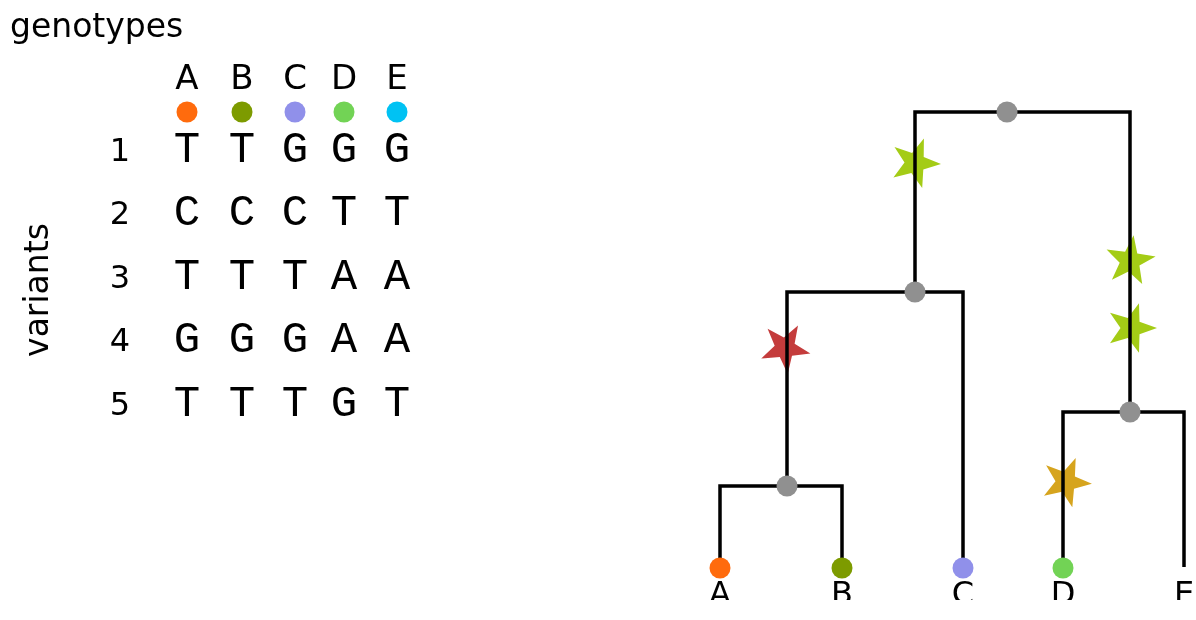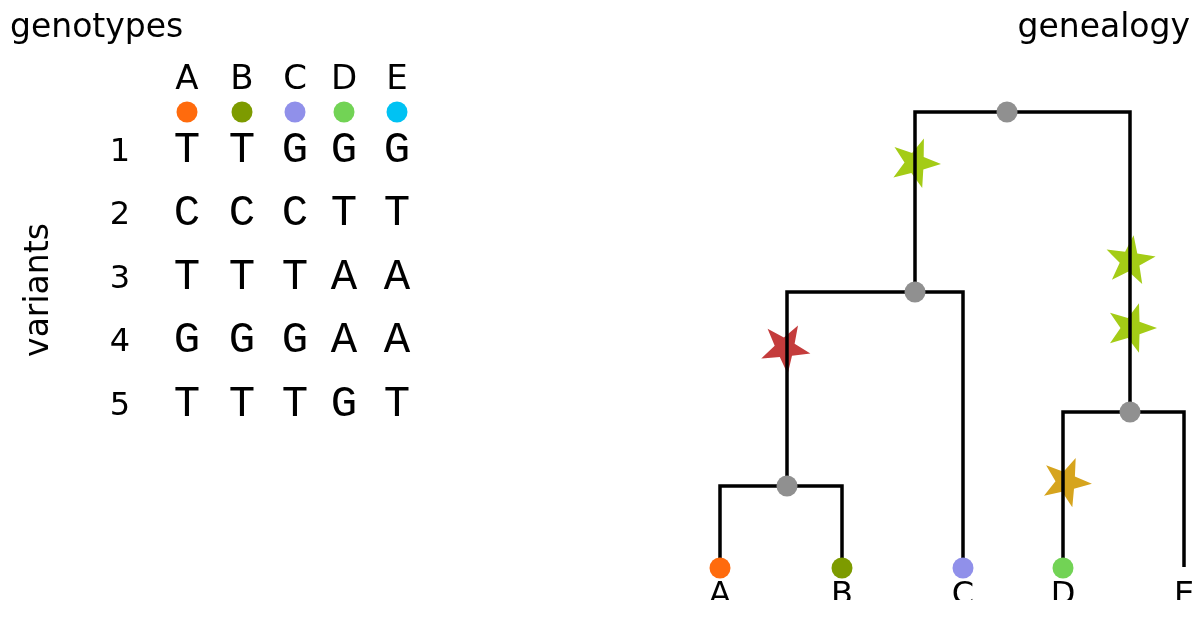--- a/index.html
+++ b/index.html
@@ -17,21 +17,20 @@
   .cell{font-family:"Liberation Mono","DejaVu Serif",monospace;font-size:44px;font-weight:400;}
   .dot{width:21px;height:21px;border-radius:50%;}
   #tree-svg{position:absolute;left:0;top:0;}
   #tree-svg text{font-family:"DejaVu Sans",sans-serif;font-size:32px;}
 </style>
 </head>
 <body>
 
 <div id="canvas">
   <div id="title-left" class="title">genotypes</div>
-  <div id="title-right" class="title">genealogy</div>
   <div id="axis-variants">variants</div>
 
   <div id="genotypes-table">
       <span class="pos header-letter" style="left: 187px; top: 77px;">A</span>
       <span class="pos dot" style="left: 187px; top: 112px; background: rgb(255, 107, 13);"></span>
       <span class="pos header-letter" style="left: 242px; top: 77px;">B</span>
       <span class="pos dot" style="left: 242px; top: 112px; background: rgb(125, 155, 0);"></span>
       <span class="pos header-letter" style="left: 295px; top: 77px;">C</span>
       <span class="pos dot" style="left: 295px; top: 112px; background: rgb(144, 144, 234);"></span>
       <span class="pos header-letter" style="left: 344px; top: 77px;">D</span>

